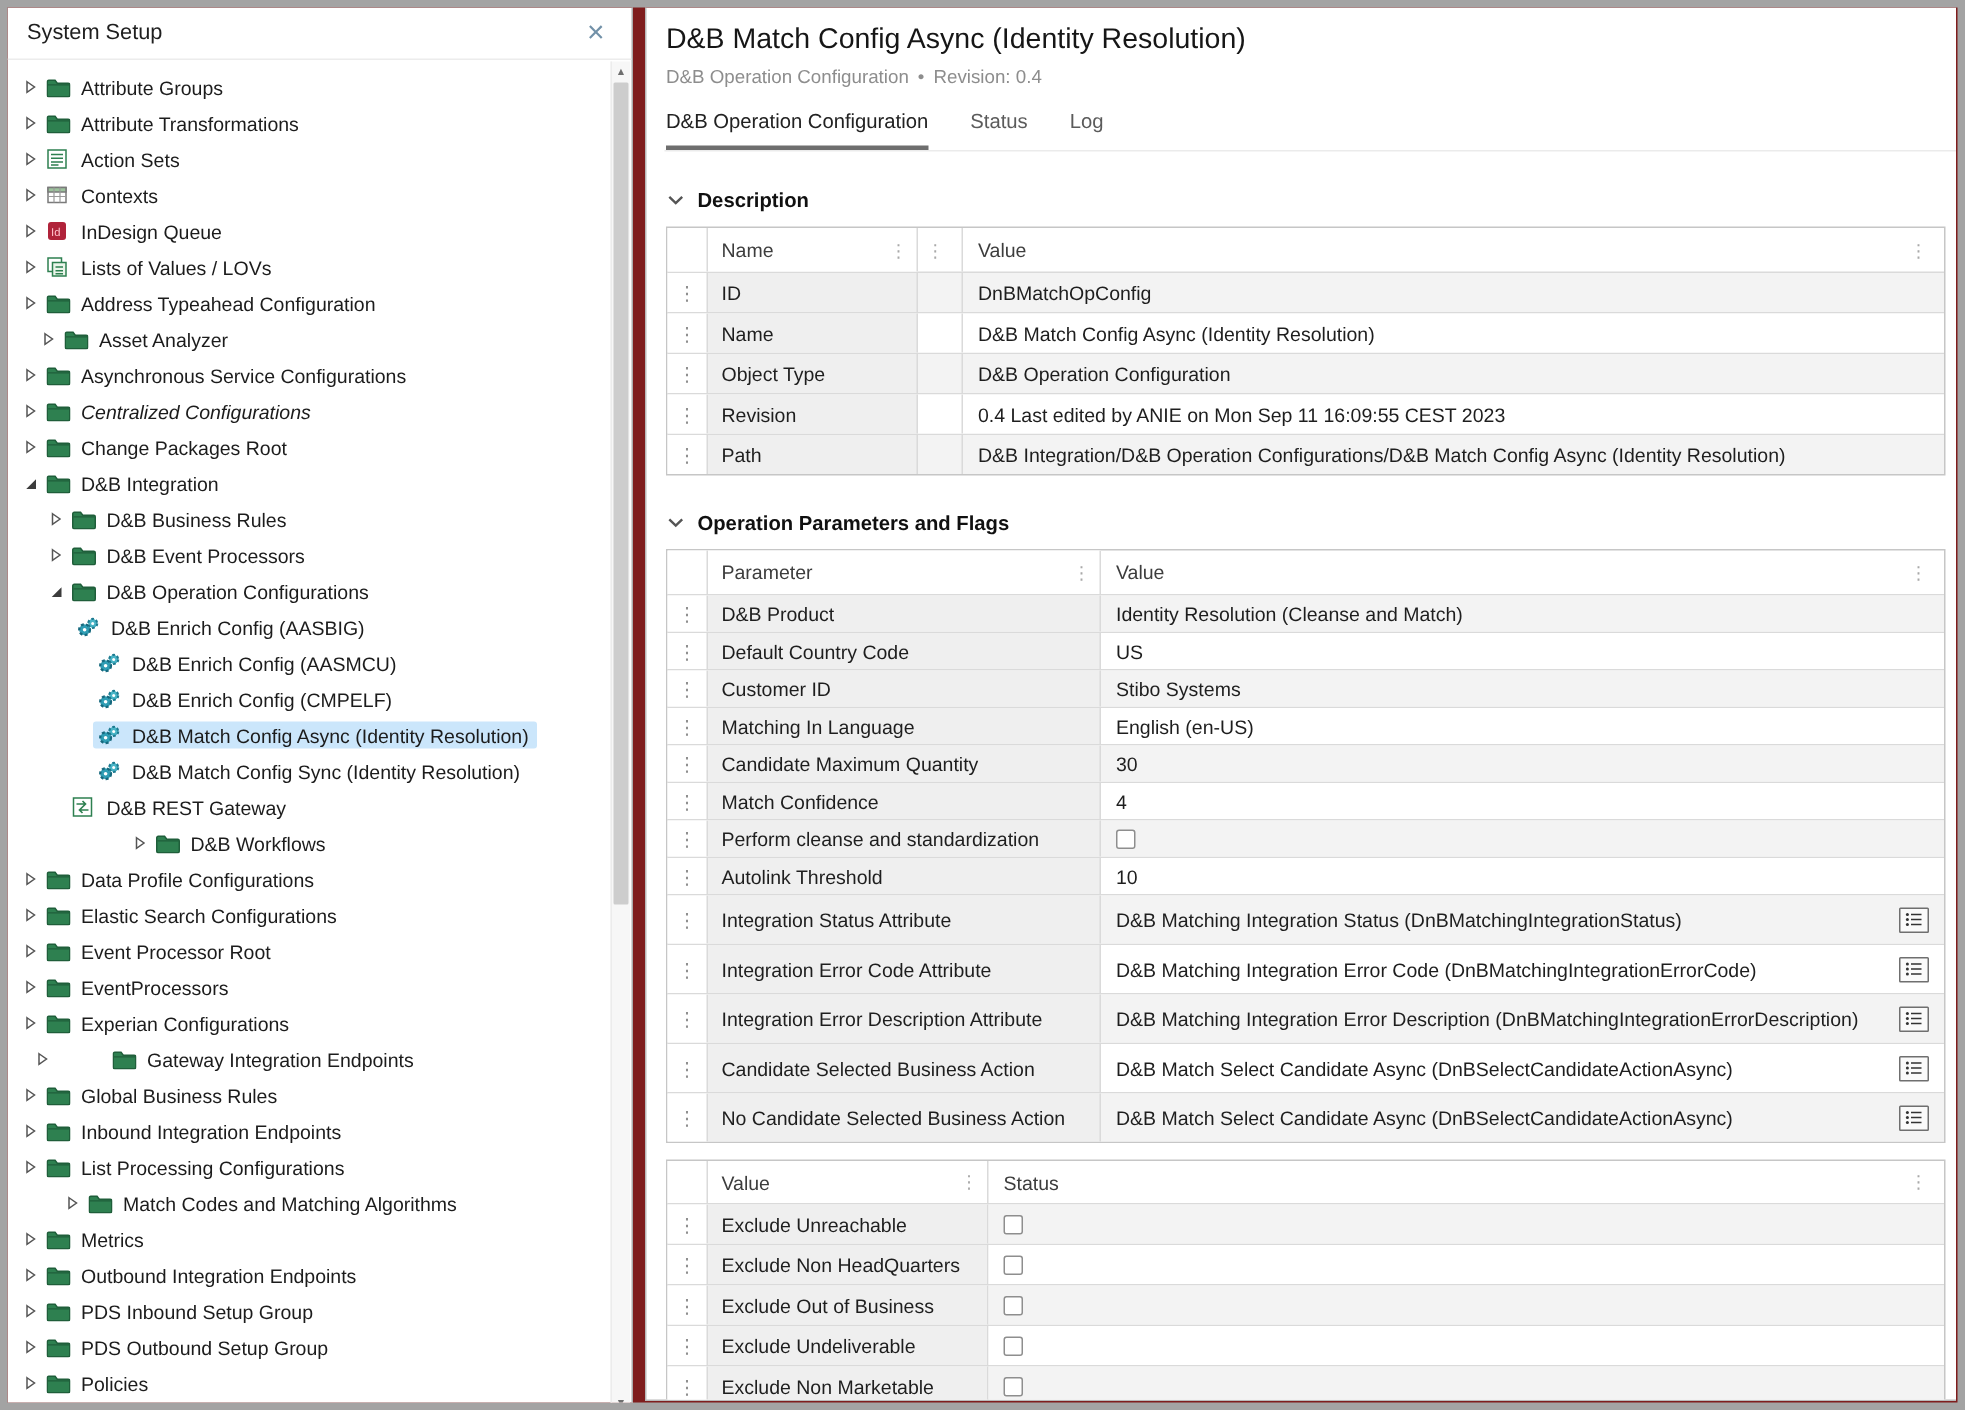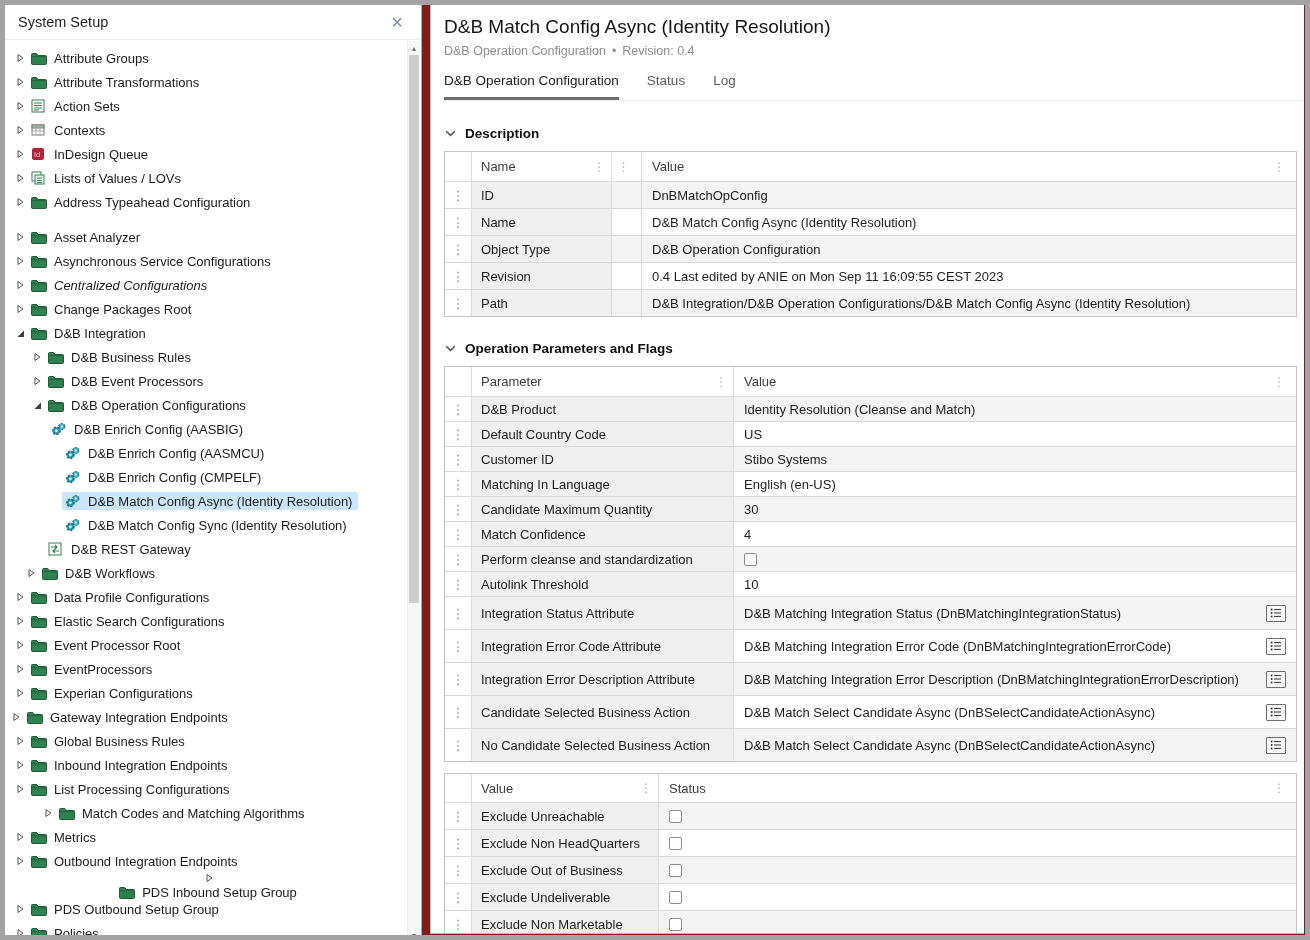--- a/index.html
+++ b/index.html
@@ -183,21 +183,21 @@
           <span class="row-inner">
             <span class="tw-icon">
               <svg width="16" height="13" viewBox="0 0 16 13">
                 <path d="M0.5 2.5 a1 1 0 0 1 1 -1 h4.2 l1.5 2 h7.3 a1 1 0 0 1 1 1 v7 a1 1 0 0 1 -1 1 h-13 a1 1 0 0 1 -1 -1 z" fill="#2e8050" stroke="#1f5e3a"></path>
                 <path d="M1 4.6 h14" stroke="#1f5e3a" stroke-width="0.8"></path>
               </svg>
             </span>
             <span class="tw-label">Address Typeahead Configuration</span>
           </span>
         </div>
-        <div class="tree-row" style="padding-left: 8px; margin-top: 11px;">
+        <div class="tree-row" style="padding-left: 20px;">
           <span class="tw-arrow">
             <svg width="9" height="10" viewBox="0 0 9 10">
               <path d="M2 1.5 L7 5 L2 8.5 Z" fill="#fff" stroke="#555" stroke-width="1"></path>
             </svg>
           </span>
           <span class="row-inner">
             <span class="tw-icon">
               <svg width="16" height="13" viewBox="0 0 16 13">
                 <path d="M0.5 2.5 a1 1 0 0 1 1 -1 h4.2 l1.5 2 h7.3 a1 1 0 0 1 1 1 v7 a1 1 0 0 1 -1 1 h-13 a1 1 0 0 1 -1 -1 z" fill="#2e8050" stroke="#1f5e3a"></path>
                 <path d="M1 4.6 h14" stroke="#1f5e3a" stroke-width="0.8"></path>
@@ -393,21 +393,21 @@
           <span class="row-inner">
             <span class="tw-icon">
               <svg width="14" height="14" viewBox="0 0 14 14">
                 <rect x="1" y="1" width="12" height="12" fill="#fff" stroke="#2e8050"></rect>
                 <path d="M3 5 h6 M7 3 l2 2 -2 2 M11 9 h-6 M7 7 l-2 2 2 2" stroke="#2e8050" stroke-width="1.1" fill="none"></path>
               </svg>
             </span>
             <span class="tw-label">D&amp;B REST Gateway</span>
           </span>
         </div>
-        <div class="tree-row" style="padding-left: 19px;">
+        <div class="tree-row" style="padding-left: 33px; margin-left: 48px;">
           <span class="tw-arrow">
             <svg width="9" height="10" viewBox="0 0 9 10">
               <path d="M2 1.5 L7 5 L2 8.5 Z" fill="#fff" stroke="#555" stroke-width="1"></path>
             </svg>
           </span>
           <span class="row-inner">
             <span class="tw-icon">
               <svg width="16" height="13" viewBox="0 0 16 13">
                 <path d="M0.5 2.5 a1 1 0 0 1 1 -1 h4.2 l1.5 2 h7.3 a1 1 0 0 1 1 1 v7 a1 1 0 0 1 -1 1 h-13 a1 1 0 0 1 -1 -1 z" fill="#2e8050" stroke="#1f5e3a"></path>
                 <path d="M1 4.6 h14" stroke="#1f5e3a" stroke-width="0.8"></path>
@@ -489,21 +489,21 @@
           <span class="row-inner">
             <span class="tw-icon">
               <svg width="16" height="13" viewBox="0 0 16 13">
                 <path d="M0.5 2.5 a1 1 0 0 1 1 -1 h4.2 l1.5 2 h7.3 a1 1 0 0 1 1 1 v7 a1 1 0 0 1 -1 1 h-13 a1 1 0 0 1 -1 -1 z" fill="#2e8050" stroke="#1f5e3a"></path>
                 <path d="M1 4.6 h14" stroke="#1f5e3a" stroke-width="0.8"></path>
               </svg>
             </span>
             <span class="tw-label">Experian Configurations</span>
           </span>
         </div>
-        <div class="tree-row" style="padding-left: 4px;">
+        <div class="tree-row" style="padding-left: 16px; gap: 36px;">
           <span class="tw-arrow">
             <svg width="9" height="10" viewBox="0 0 9 10">
               <path d="M2 1.5 L7 5 L2 8.5 Z" fill="#fff" stroke="#555" stroke-width="1"></path>
             </svg>
           </span>
           <span class="row-inner">
             <span class="tw-icon">
               <svg width="16" height="13" viewBox="0 0 16 13">
                 <path d="M0.5 2.5 a1 1 0 0 1 1 -1 h4.2 l1.5 2 h7.3 a1 1 0 0 1 1 1 v7 a1 1 0 0 1 -1 1 h-13 a1 1 0 0 1 -1 -1 z" fill="#2e8050" stroke="#1f5e3a"></path>
                 <path d="M1 4.6 h14" stroke="#1f5e3a" stroke-width="0.8"></path>
@@ -601,21 +601,21 @@
           <span class="row-inner">
             <span class="tw-icon">
               <svg width="16" height="13" viewBox="0 0 16 13">
                 <path d="M0.5 2.5 a1 1 0 0 1 1 -1 h4.2 l1.5 2 h7.3 a1 1 0 0 1 1 1 v7 a1 1 0 0 1 -1 1 h-13 a1 1 0 0 1 -1 -1 z" fill="#2e8050" stroke="#1f5e3a"></path>
                 <path d="M1 4.6 h14" stroke="#1f5e3a" stroke-width="0.8"></path>
               </svg>
             </span>
             <span class="tw-label">Outbound Integration Endpoints</span>
           </span>
         </div>
-        <div class="tree-row" style="padding-left: 8px; flex-direction: column;">
+        <div class="tree-row" style="padding-left: 8px;">
           <span class="tw-arrow">
             <svg width="9" height="10" viewBox="0 0 9 10">
               <path d="M2 1.5 L7 5 L2 8.5 Z" fill="#fff" stroke="#555" stroke-width="1"></path>
             </svg>
           </span>
           <span class="row-inner">
             <span class="tw-icon">
               <svg width="16" height="13" viewBox="0 0 16 13">
                 <path d="M0.5 2.5 a1 1 0 0 1 1 -1 h4.2 l1.5 2 h7.3 a1 1 0 0 1 1 1 v7 a1 1 0 0 1 -1 1 h-13 a1 1 0 0 1 -1 -1 z" fill="#2e8050" stroke="#1f5e3a"></path>
                 <path d="M1 4.6 h14" stroke="#1f5e3a" stroke-width="0.8"></path>

